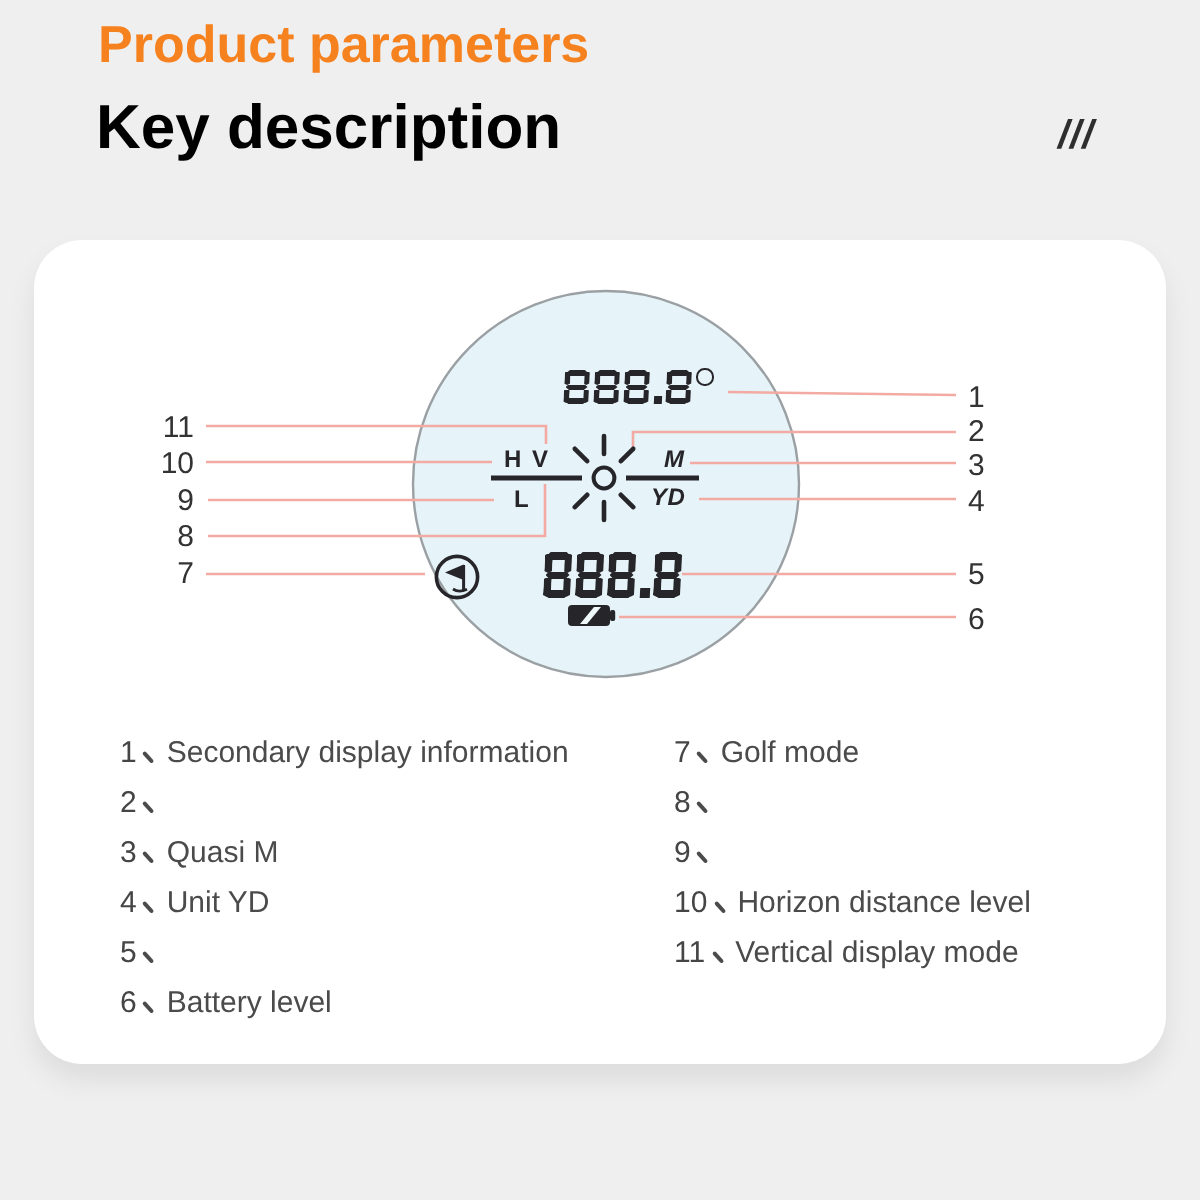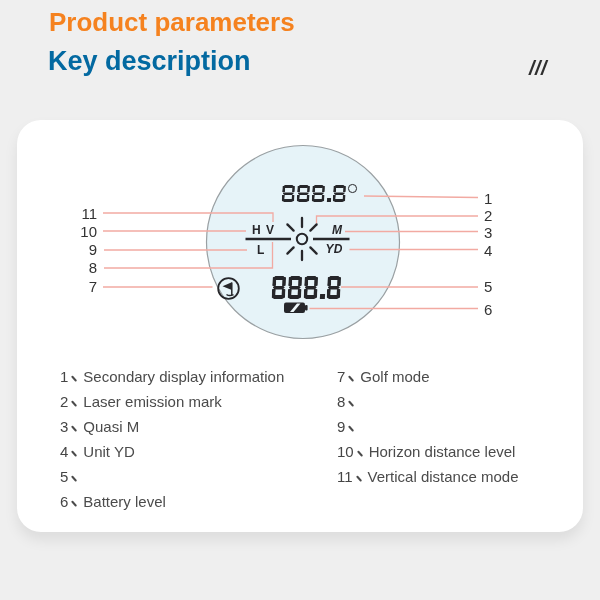--- a/index.html
+++ b/index.html
@@ -3,21 +3,21 @@
 <meta charset="utf-8">
 <style>
   html,body{margin:0;padding:0;}
   body{
     width:600px;height:600px;position:relative;overflow:hidden;
     background:#efefef;
     font-family:"Liberation Sans",sans-serif;
   }
   
   .eyebrow{position:absolute;left:49px;top:7px;font-size:26px;font-weight:bold;color:#f5821f;text-align:right;}
-  .title{position:absolute;left:48px;top:46px;font-size:27px;font-weight:bold;color:#0369a1;}
+  .title{position:absolute;left:48px;top:46px;font-size:31px;font-weight:bold;color:#000000;}
   .slashes{position:absolute;left:529px;top:57px;font-size:20px;font-weight:bold;font-style:italic;color:#2e2e2e;letter-spacing:.5px;}
   
   .card{position:absolute;left:17px;top:120px;width:566px;height:412px;background:#ffffff;border-radius:24px;
         box-shadow:0 8px 14px rgba(0,0,0,.08);}
   
   .diagram{position:absolute;left:0;top:130px;width:600px;height:235px;}
   .diagram text{font-family:"Liberation Sans",sans-serif;}
   .callout-num{font-size:15px;fill:#333333;}
   .lcd{font-size:12px;font-weight:bold;fill:#26262a;letter-spacing:1px;}
   .lcd.it{font-style:italic;letter-spacing:.3px;}
@@ -200,21 +200,20 @@
 <div class="legend">
   <div class="col col-left">
     <div class="li">
         <span class="n">1</span>
         <span class="tick"></span>
         <span class="lb">Secondary display information</span>
       </div>
     <div class="li">
         <span class="n">2</span>
         <span class="tick"></span>
-        <span class="lb">Laser emission mark</span>
       </div>
     <div class="li">
         <span class="n">3</span>
         <span class="tick"></span>
         <span class="lb">Quasi M</span>
       </div>
     <div class="li">
         <span class="n">4</span>
         <span class="tick"></span>
         <span class="lb">Unit YD</span>
@@ -244,16 +243,16 @@
         <span class="tick"></span>
       </div>
     <div class="li">
         <span class="n">10</span>
         <span class="tick"></span>
         <span class="lb">Horizon distance level</span>
       </div>
     <div class="li">
         <span class="n">11</span>
         <span class="tick"></span>
-        <span class="lb">Vertical distance mode</span>
+        <span class="lb">Vertical display mode</span>
       </div>
   </div>
 </div>
 
 </body></html>

